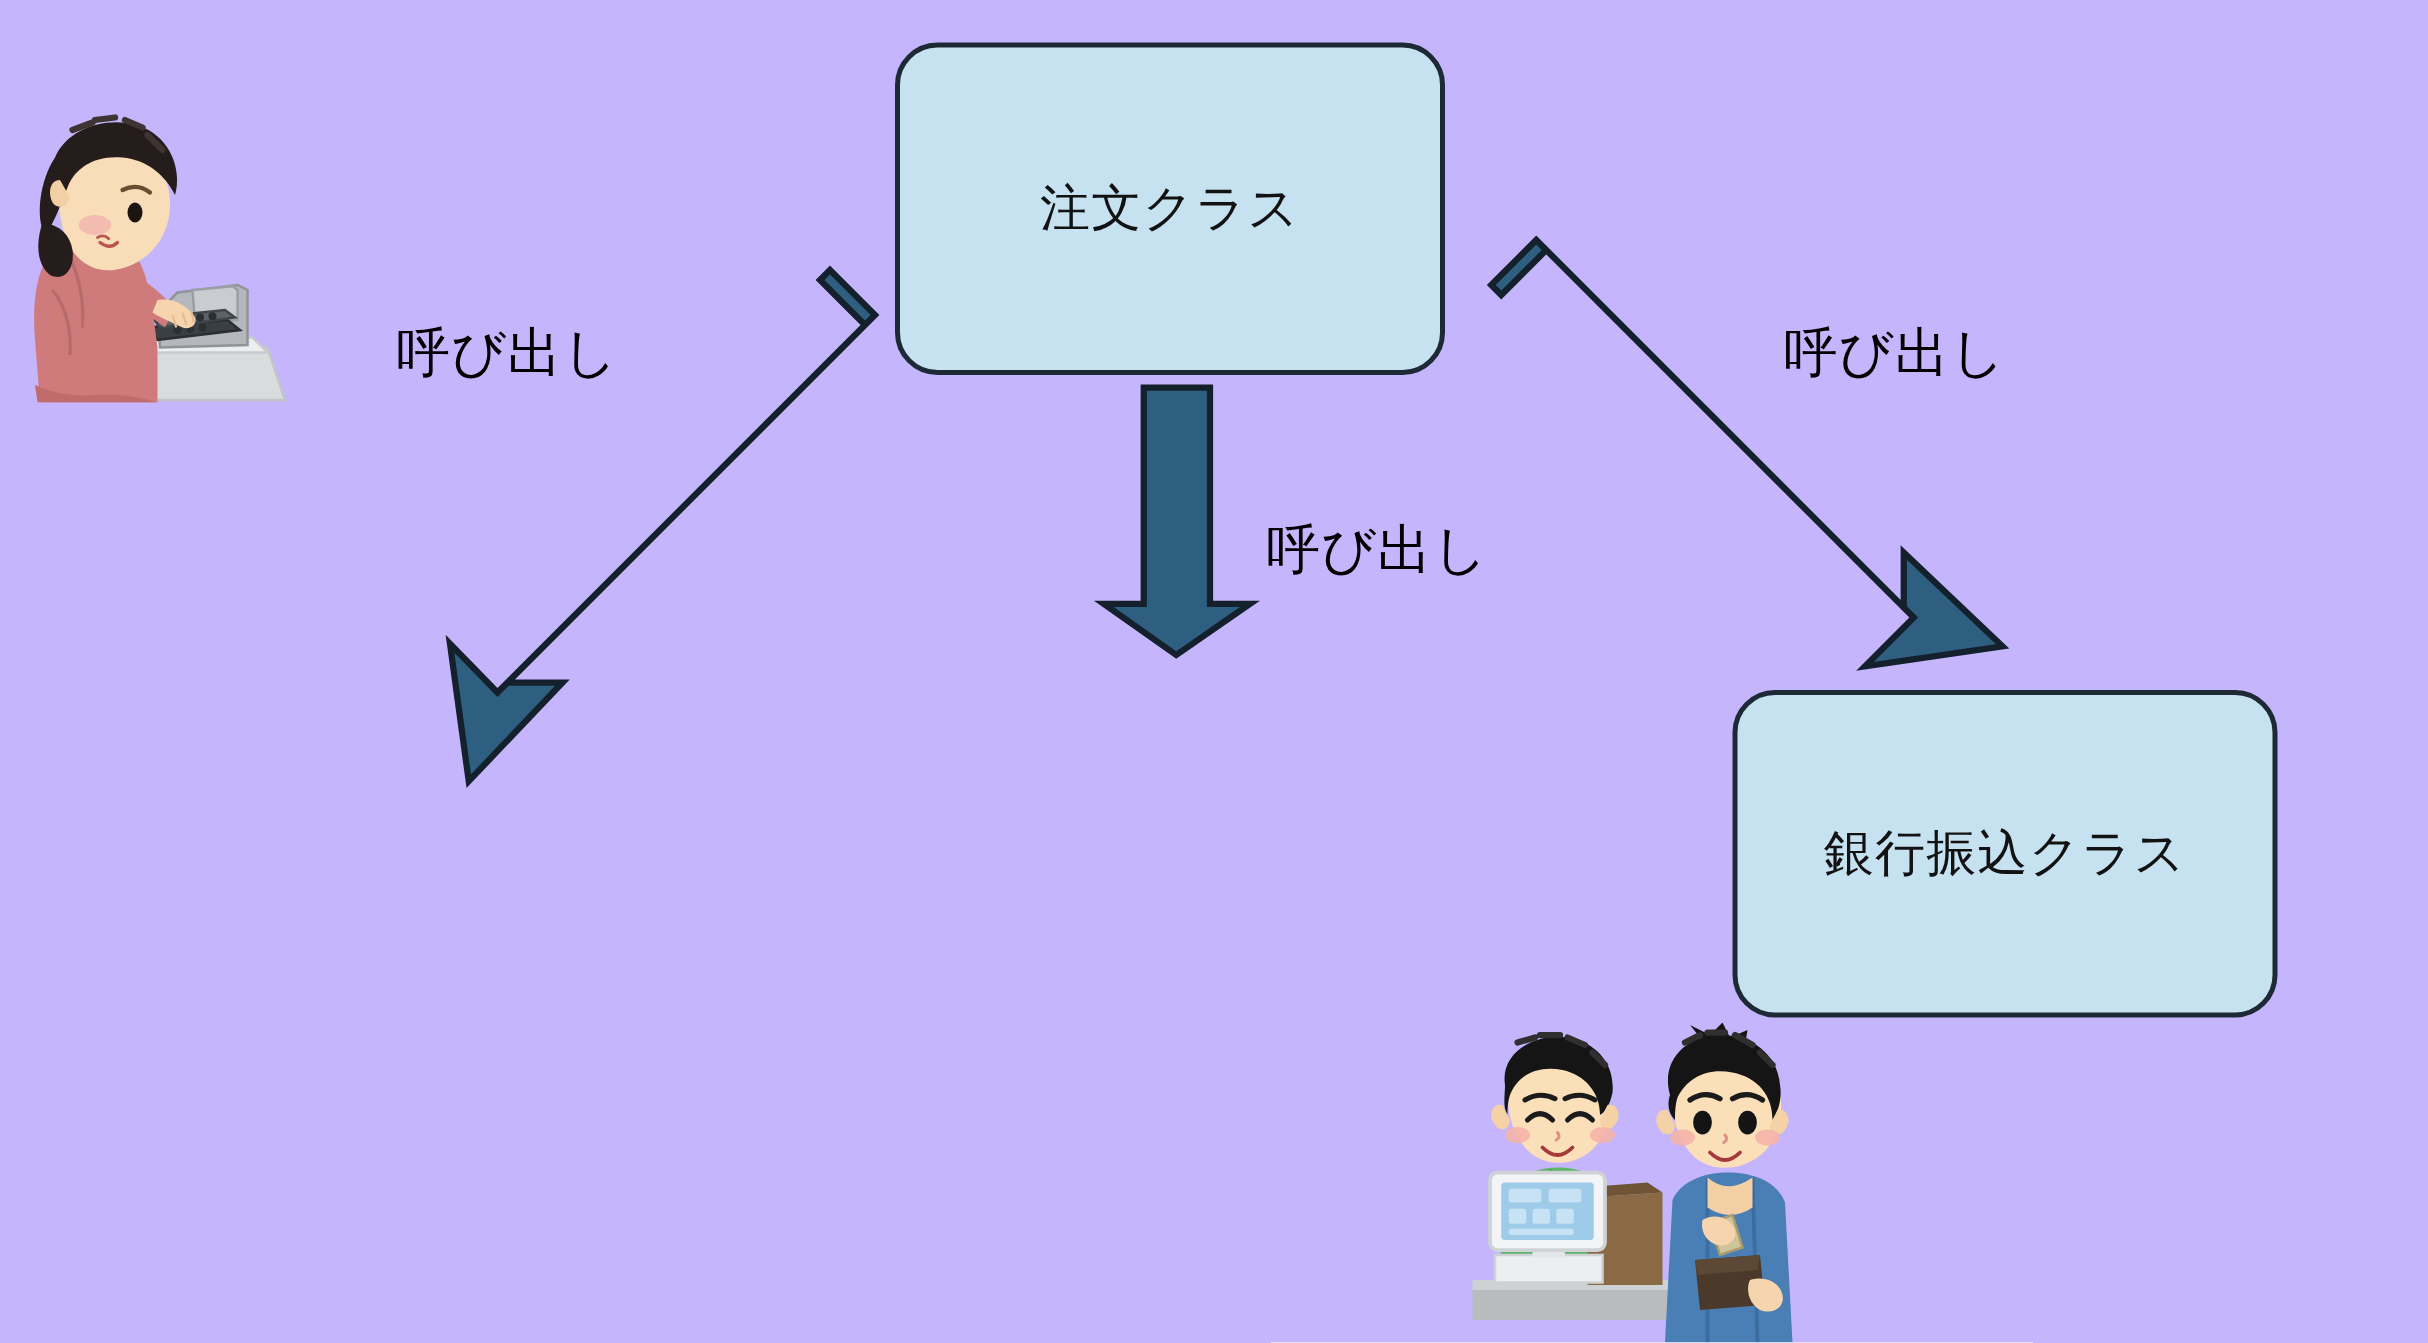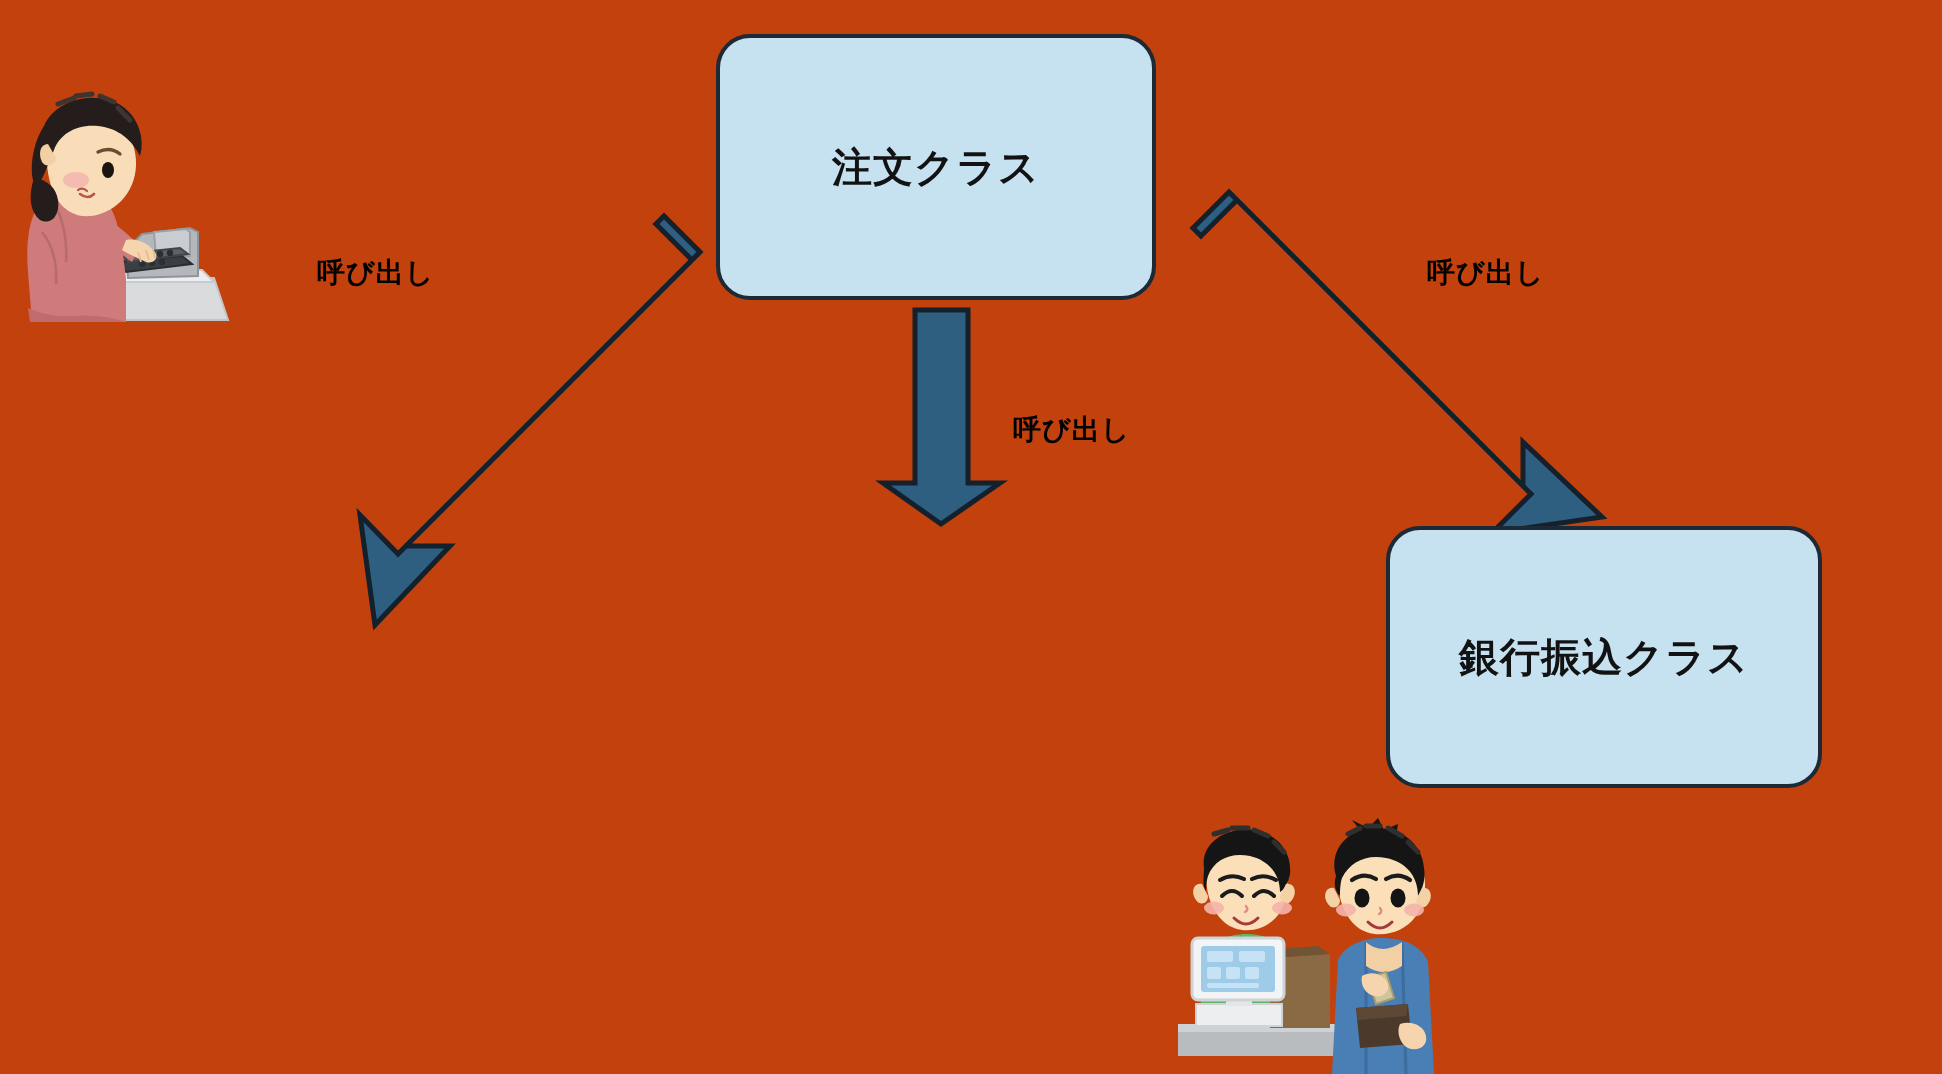--- a/index.html
+++ b/index.html
@@ -8,23 +8,22 @@
     padding: 0;
     background: #ffffff;
   }
   body {
     font-family: "Liberation Sans", "DejaVu Sans", sans-serif;
   }
   #stage {
     position: relative;
     width: 1942px;
     height: 1074px;
-    background: #c2410c;
+    background: #c4b5fd;
     overflow: hidden;
-    font-weight: bold;
   }
   #edges {
     position: absolute;
     left: 0;
     top: 0;
     width: 1942px;
     height: 1074px;
     pointer-events: none;
   }
   .node {
@@ -41,35 +40,35 @@
     font-size: 40px;
     color: #121212;
     letter-spacing: 1px;
     line-height: 1.2;
     text-align: center;
     white-space: nowrap;
     user-select: none;
   }
   .edge-label {
     position: absolute;
-    font-size: 28px;
+    font-size: 43px;
     color: #000000;
     letter-spacing: 1px;
     white-space: nowrap;
     user-select: none;
     text-align: center;
   }
   .illustration {
     position: absolute;
   }
   
   #node-order      { left: 716px;  top: 34px;  width: 440px; height: 266px; }
   #node-credit     { left: 88px;   top: 534px; width: 488px; height: 262px; }
   #node-paypal     { left: 718px;  top: 534px; width: 464px; height: 262px; }
-  #node-bank       { left: 1386px; top: 526px; width: 436px; height: 262px; }
+  #node-bank       { left: 1386px; top: 552px; width: 436px; height: 262px; }
   
   #label-left   { left: 317px;  top: 254px; }
   #label-middle { left: 1013px; top: 411px; }
   #label-right  { left: 1427px; top: 254px; }
   
   #illus-cashier  { left: 14px;   top: 82px;  width: 240px; height: 240px; }
   #illus-checkout { left: 1170px; top: 818px; width: 290px; height: 256px; }
 </style>
 </head>
 <body>

